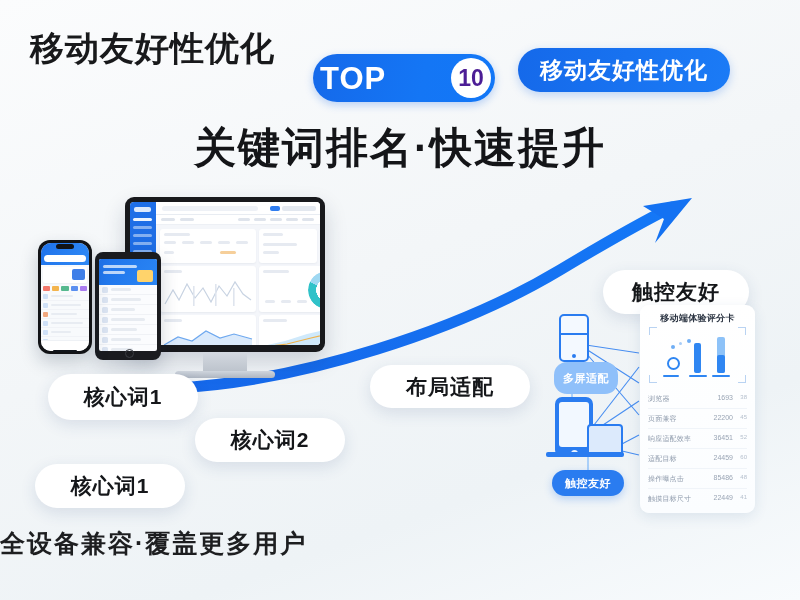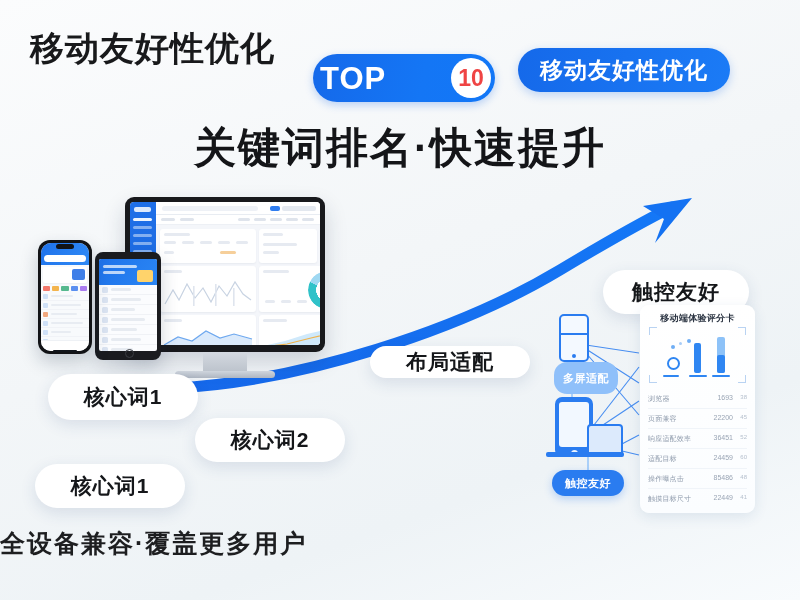--- a/index.html
+++ b/index.html
@@ -24,21 +24,21 @@
     display:flex;align-items:center;
     box-shadow:0 3px 9px rgba(20,105,234,.28);
   }
   .top-badge .txt{
     color:#ffffff;font-size:31px;font-weight:bold;letter-spacing:1px;
     margin-left:7px;line-height:1;
   }
   .top-badge .num{
     position:absolute;right:4px;top:4px;
     width:40px;height:40px;border-radius:50%;
-    background:#ffffff;color:#ef4444;
+    background:#ffffff;color:#4c1d95;
     font-size:23px;font-weight:bold;
     display:flex;align-items:center;justify-content:center;
   }
   .pill-head{
     position:absolute;left:518px;top:48px;
     height:44px;padding:0 22px;border-radius:22px;
     background:linear-gradient(100deg,#1569ea 0%,#1b7bf6 100%);
     color:#fff;font-size:23px;font-weight:bold;letter-spacing:1px;
     display:flex;align-items:center;
     box-shadow:0 3px 10px rgba(20,105,234,.25);
@@ -127,21 +127,21 @@
   
   .kw{
     position:absolute;border-radius:26px;background:#ffffff;
     box-shadow:0 5px 16px rgba(40,70,120,.13);
     display:flex;align-items:center;justify-content:center;
     font-size:21px;font-weight:bold;color:#15171a;letter-spacing:1px;
   }
   #kw1{left:48px;top:374px;width:150px;height:46px;}
   #kw2{left:195px;top:418px;width:150px;height:44px;}
   #kw3{left:35px;top:464px;width:150px;height:44px;}
-  #kw4{left:370px;top:346px;width:160px;height:32px;}
+  #kw4{left:370px;top:365px;width:160px;height:43px;}
   #kw5{left:603px;top:270px;width:146px;height:44px;}
 
   
   .panel{position:absolute;left:540px;top:305px;width:255px;height:215px;}
   .panel svg{position:absolute;left:0;top:0;}
   .p-phone-sm{
     position:absolute;left:19px;top:9px;width:26px;height:44px;border-radius:5px;
     border:2px solid #2a7cf0;background:#f4f9ff;
   }
   .p-phone-sm .l{position:absolute;left:0;right:0;top:17px;height:2px;background:#2a7cf0;}

